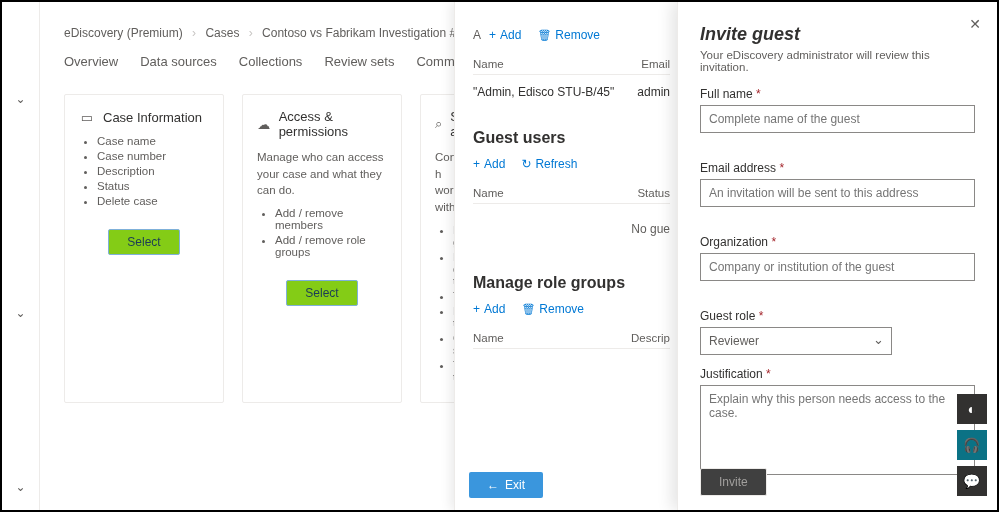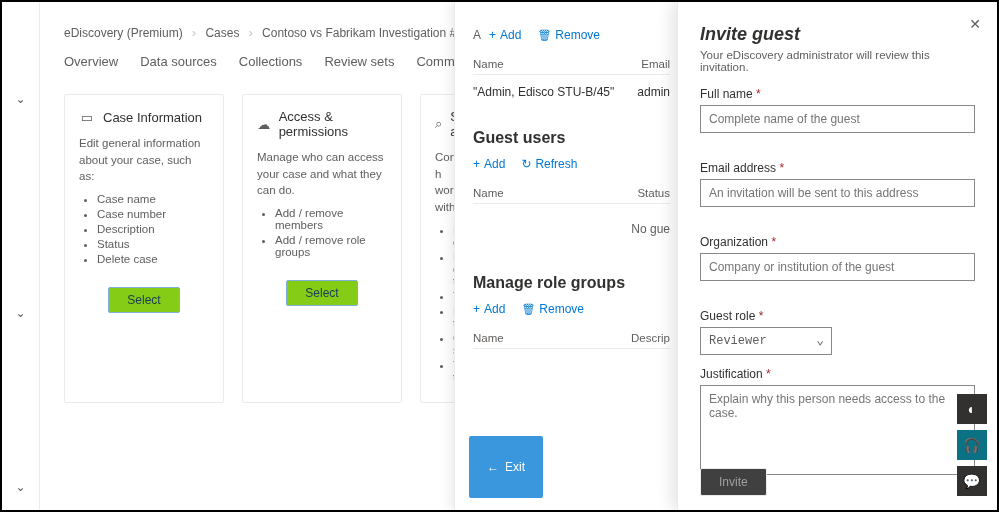--- a/index.html
+++ b/index.html
@@ -133,21 +133,21 @@
     .empty-msg {
       color: #605e5c; font-size: 12px;
       padding: 18px 0; text-align: right;
     }
     .btn-exit {
       position: absolute;
       left: 14px; bottom: 12px;
       background: #3a96dd;
       color: #fff;
       border: none;
-      padding: 24px 18px;
+      padding: 6px 18px;
       font-size: 12px;
       cursor: pointer;
       border-radius: 2px;
       display: inline-flex; align-items: center; gap: 6px;
     }
     
     .flyout {
       position: absolute;
       right: 0; top: 0; bottom: 0;
       width: 320px;
@@ -168,23 +168,22 @@
     .field {
       width: 100%;
       border: 1px solid #8a8886;
       padding: 6px 8px;
       font-size: 12px;
       margin-bottom: 28px;
       color: #605e5c;
       font-family: inherit;
     }
     .field-select {
-      width: 132px;
+      width: 192px;
       position: relative;
-      font-family: Liberation Mono, monospace;
     }
     .field-select::after {
       content: "⌄";
       position: absolute;
       right: 8px; top: 5px;
       color: #605e5c;
       pointer-events: none;
     }
     textarea.field { height: 90px; resize: none; }
     .btn-invite {
@@ -247,21 +246,20 @@
     <div class="tab">Pr</div>
   </div>
 
   <div class="cards">
 
     <div class="card">
       <div class="card-title">
         <span class="ico">▭</span>
         <span>Case Information</span>
       </div>
-      <div class="card-desc">Edit general information about your case, such as:</div>
       <ul>
         <li>Case name</li>
         <li>Case number</li>
         <li>Description</li>
         <li>Status</li>
         <li>Delete case</li>
       </ul>
       <button class="btn-select">Select</button>
     </div>
 

